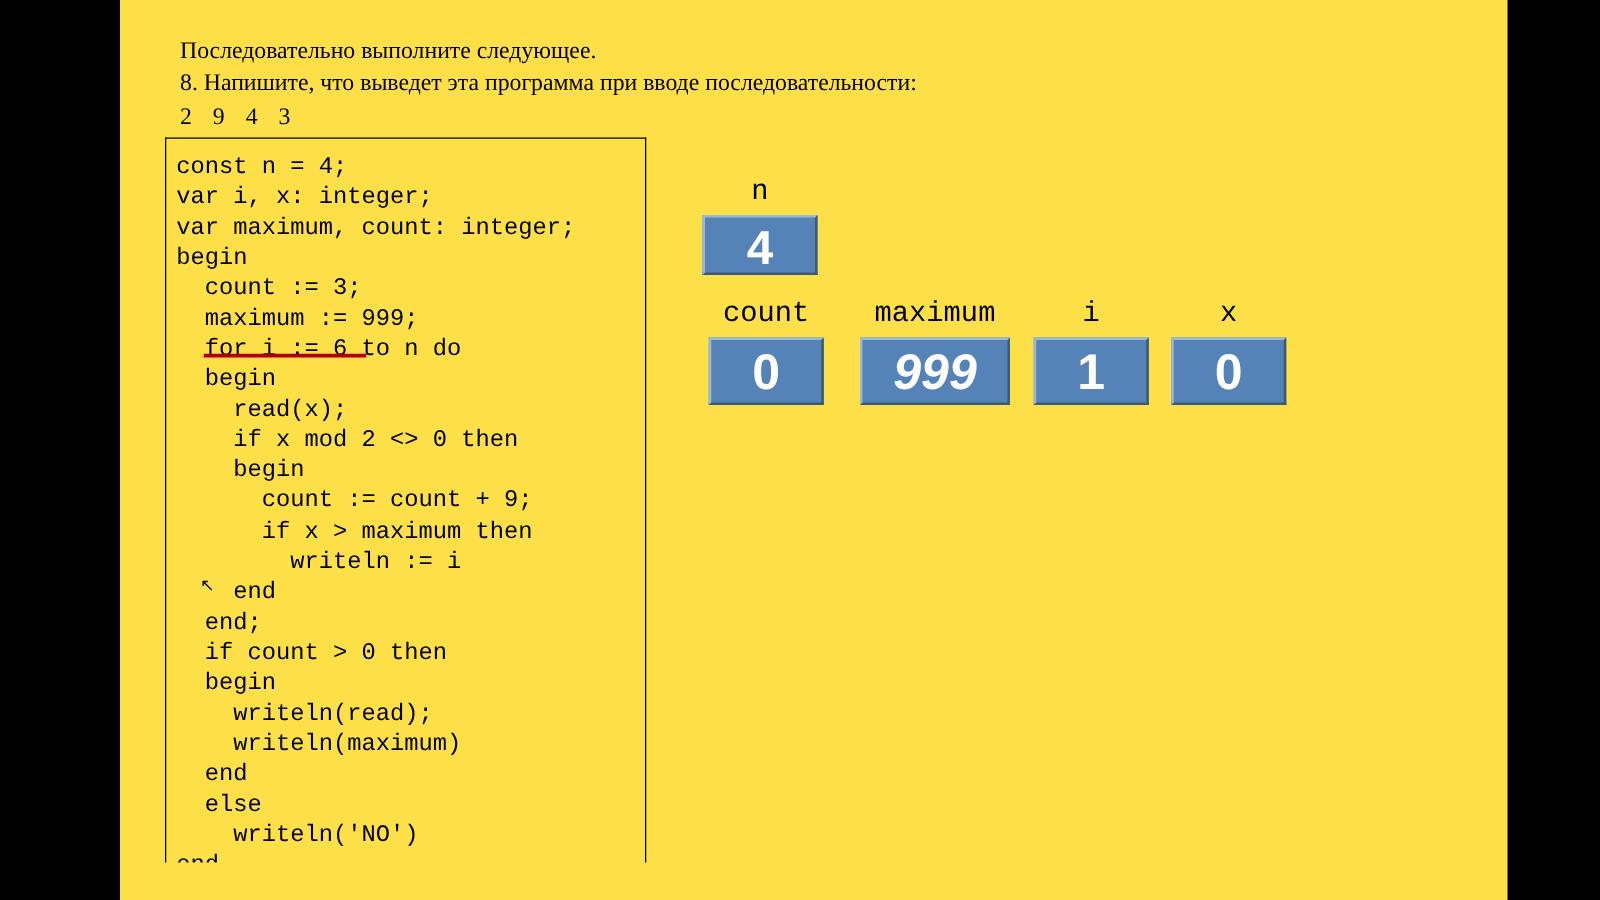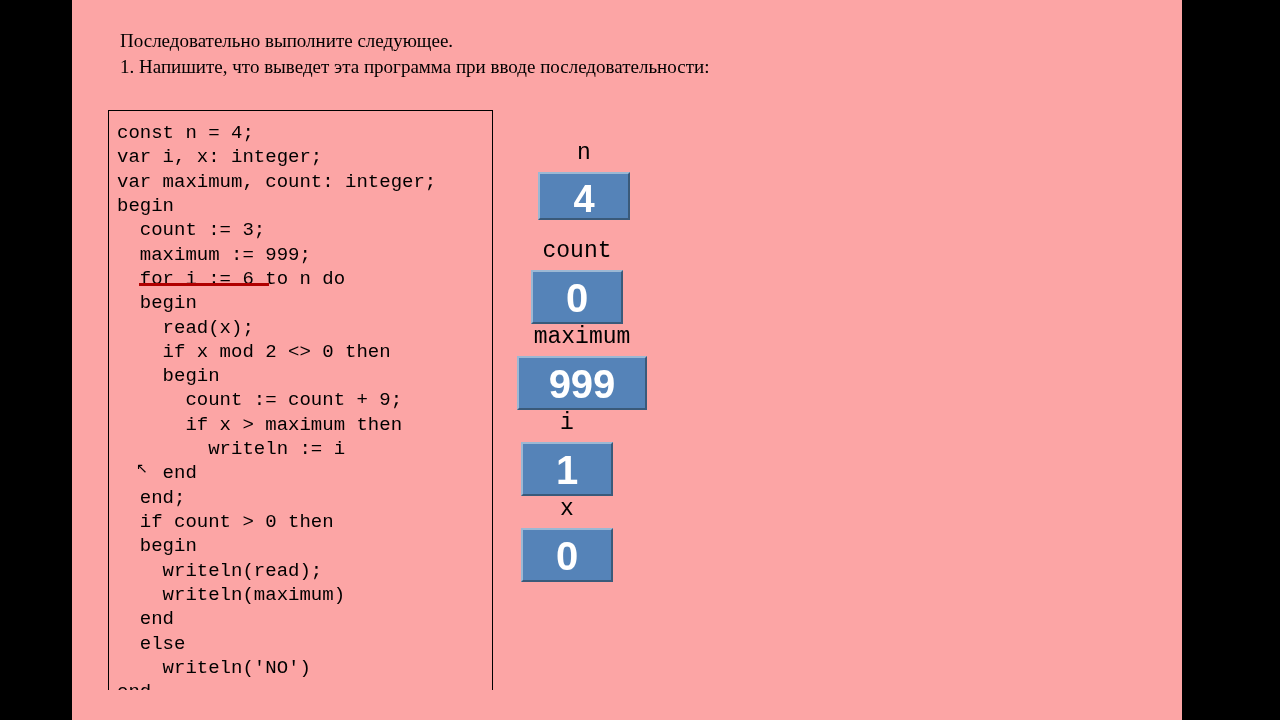--- a/index.html
+++ b/index.html
@@ -4,24 +4,24 @@
   <style>
     * { box-sizing: border-box; margin: 0; padding: 0; }
     body {
       background: #000;
       width: 1280px;
       height: 720px;
       font-family: Georgia, 'Times New Roman', serif;
       overflow: hidden;
     }
     .page {
-      background: #fca5a5;
+      background: #fde047;
       width: 1110px;
       height: 720px;
-      margin-left: 72px;
+      margin-left: 96px;
       position: relative;
     }
     .header-text {
       position: absolute;
       top: 28px;
       left: 48px;
       font-size: 19px;
       line-height: 1.35;
       color: #000;
       font-family: 'Times New Roman', Georgia, serif;
@@ -74,33 +74,34 @@
       font-weight: bold;
       border: 2px solid #3a5a7a;
       border-top-color: #9bb8d4;
       border-left-color: #9bb8d4;
       text-align: center;
       line-height: 1;
       padding: 6px 0;
     }
     .row1 { position: absolute; top: 10px; left: 26px; }
     .row1 .var-box { font-size: 38px; width: 92px; height: 48px; }
-    .row2 { position: absolute; top: 108px; left: 0; display: flex; gap: 0; flex-direction: column; }
+    .row2 { position: absolute; top: 108px; left: 12px; display: flex; gap: 0; }
     .row2 .var-group { margin-right: 0; }
     .row2 .var-box { font-size: 40px; width: 92px; height: 54px; }
-    .row2 .wide { width: 130px; }
+    .row2 .wide { width: 120px; font-style: italic; }
   </style>
 </head>
 <body>
 
 <div class="page">
 
   <div class="header-text">
     <div>Последовательно выполните следующее.</div>
-    <div>1. Напишите, что выведет эта программа при вводе последовательности:</div>
+    <div>8. Напишите, что выведет эта программа при вводе последовательности:</div>
+    <div class="sequence">2 9 4 3</div>
   </div>
 
   <div class="code-box"><span>const n = 4;</span>
 <span>var i, x: integer;</span>
 <span>var maximum, count: integer;</span>
 <span>begin</span>
 <span>  count := 3;</span>
 <span>  maximum := 999;</span>
 <span>  for i := 6 to n do</span>
 <span>  begin</span>

